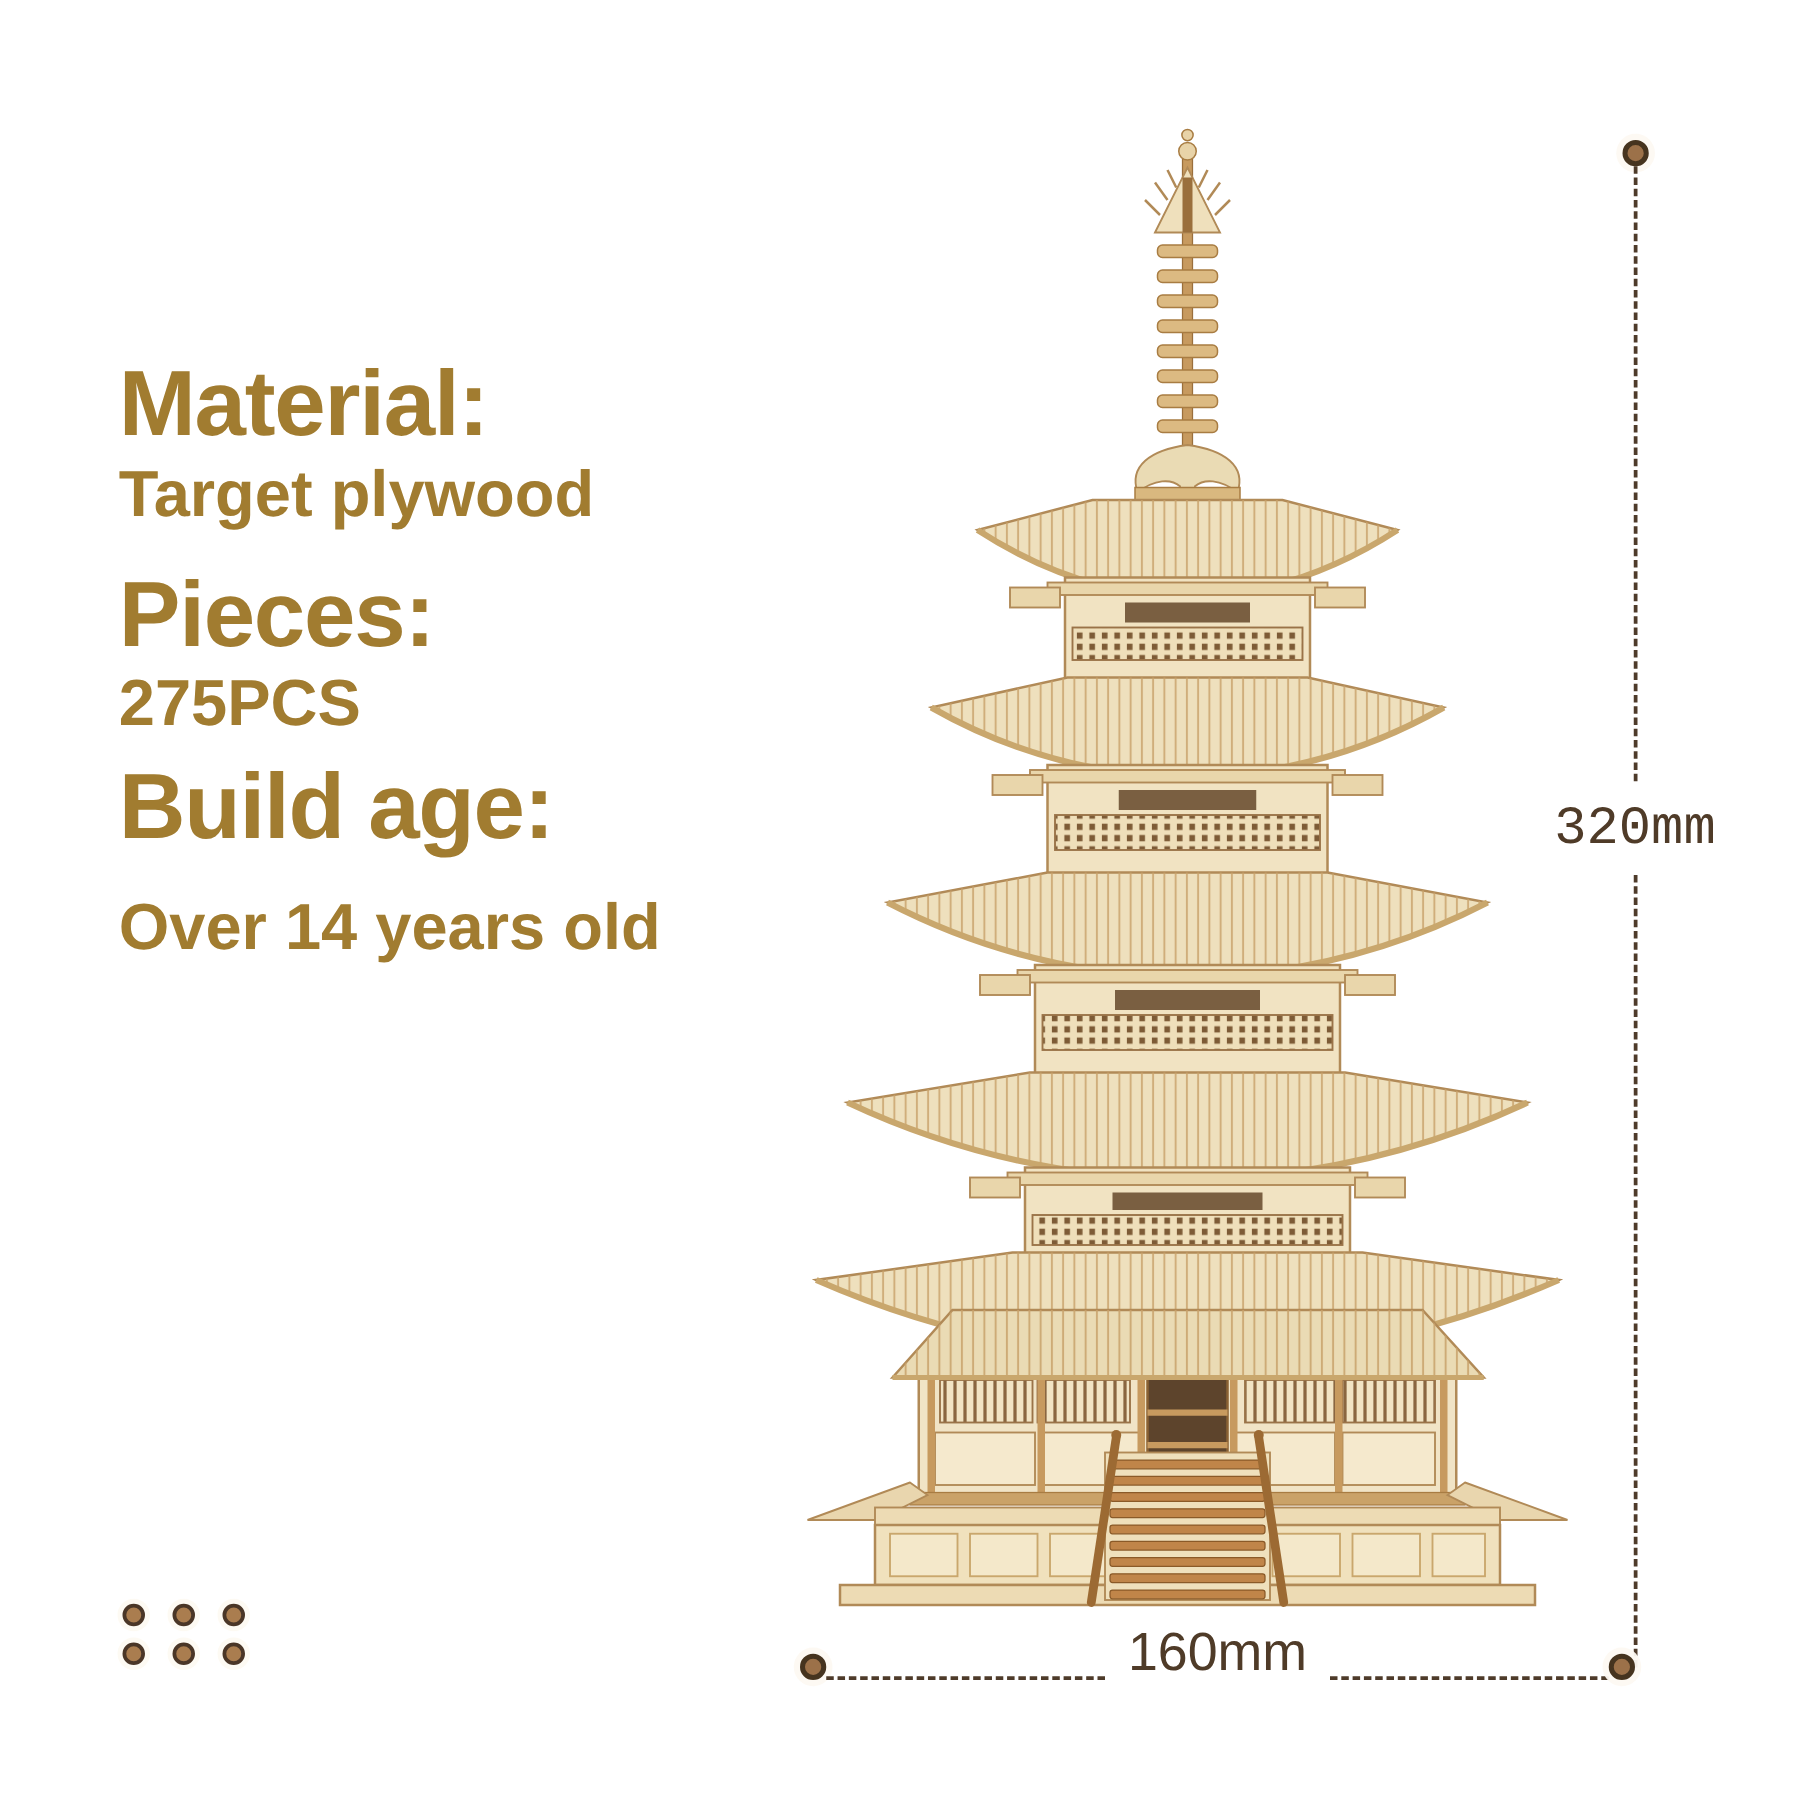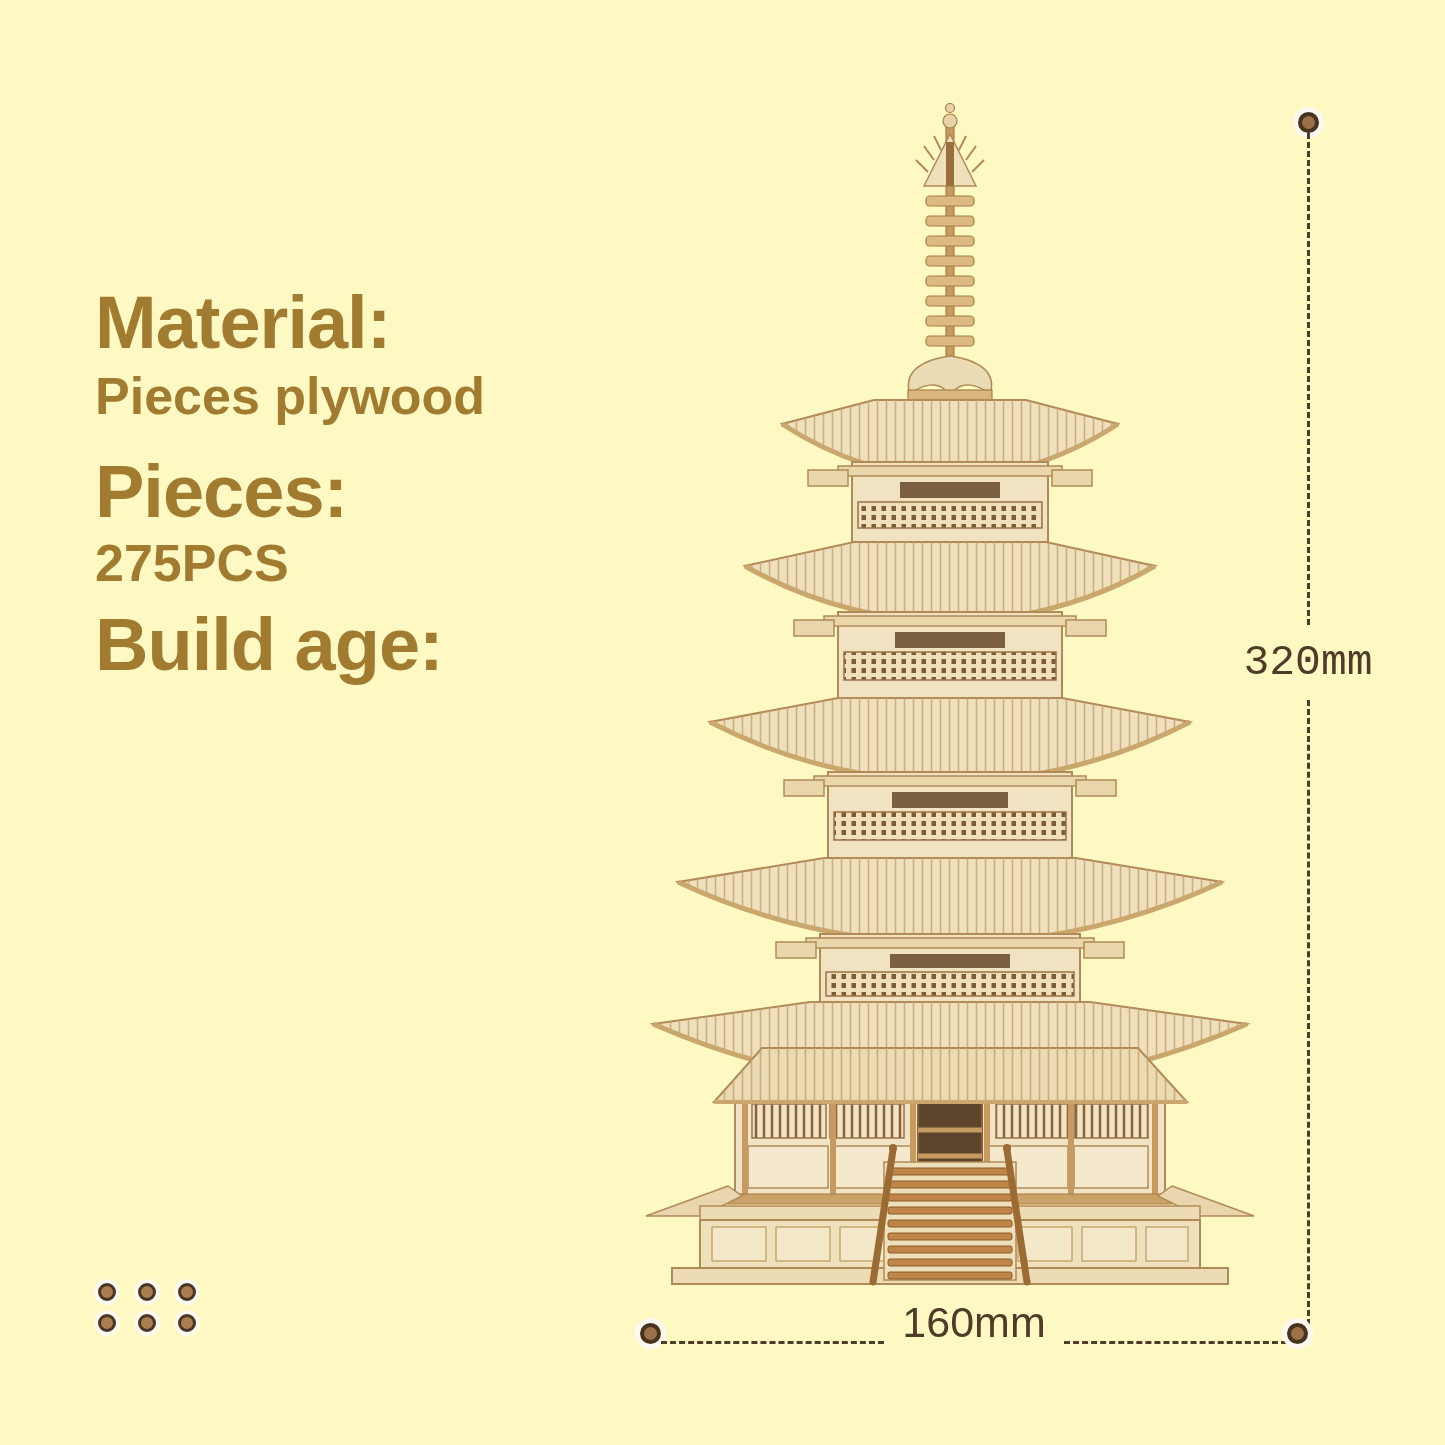--- a/index.html
+++ b/index.html
@@ -1,18 +1,18 @@
 <!DOCTYPE html>
 <html><head>
 <meta charset="utf-8">
 <style>
   html,body{margin:0;padding:0;background:#e9e0d6;}
   .canvas{
     position:relative;width:1445px;height:1445px;margin:0 auto;
-    background:#fef9c3;overflow:hidden;
+    background:#ffffff;overflow:hidden;
     font-family:"Liberation Sans",sans-serif;
   }
   
   .spec{position:absolute;left:95px;color:#a17c30;}
   .spec-heading{font-size:74px;font-weight:700;letter-spacing:-1px;line-height:1;white-space:nowrap;}
   .spec-value{font-size:52px;font-weight:700;line-height:1;white-space:nowrap;}
   #spec-1{top:286px}#spec-1 .spec-value{margin-top:10px}
   #spec-2{top:455px}#spec-2 .spec-value{margin-top:8px}
   #spec-3{top:608px}#spec-3 .spec-value{margin-top:34px}
   #spec-4{top:800px}#spec-4 .spec-value{margin-top:30px}
@@ -38,28 +38,29 @@
   
   .pagoda{position:absolute;left:600px;top:60px;width:700px;height:1240px;}
 </style>
 </head>
 <body>
 
 <div class="canvas">
 
   <div class="spec" id="spec-1">
     <div class="spec-heading">Material:</div>
-    <div class="spec-value">Pieces plywood</div>
+    <div class="spec-value">Target plywood</div>
   </div>
   <div class="spec" id="spec-2">
     <div class="spec-heading">Pieces:</div>
     <div class="spec-value">275PCS</div>
   </div>
   <div class="spec" id="spec-3">
     <div class="spec-heading">Build age:</div>
+    <div class="spec-value">Over 14 years old</div>
   </div>
 
   <svg class="pagoda" viewBox="600 60 700 1240" aria-hidden="true">
     <defs>
       <pattern id="rafters" width="9" height="10" patternUnits="userSpaceOnUse">
         <line x1="4.5" y1="0" x2="4.5" y2="10" stroke="#c8a26b" stroke-width="1.6"></line>
       </pattern>
       <pattern id="slats" width="8" height="10" patternUnits="userSpaceOnUse">
         <line x1="4" y1="0" x2="4" y2="10" stroke="#8a6640" stroke-width="2.6"></line>
       </pattern>

